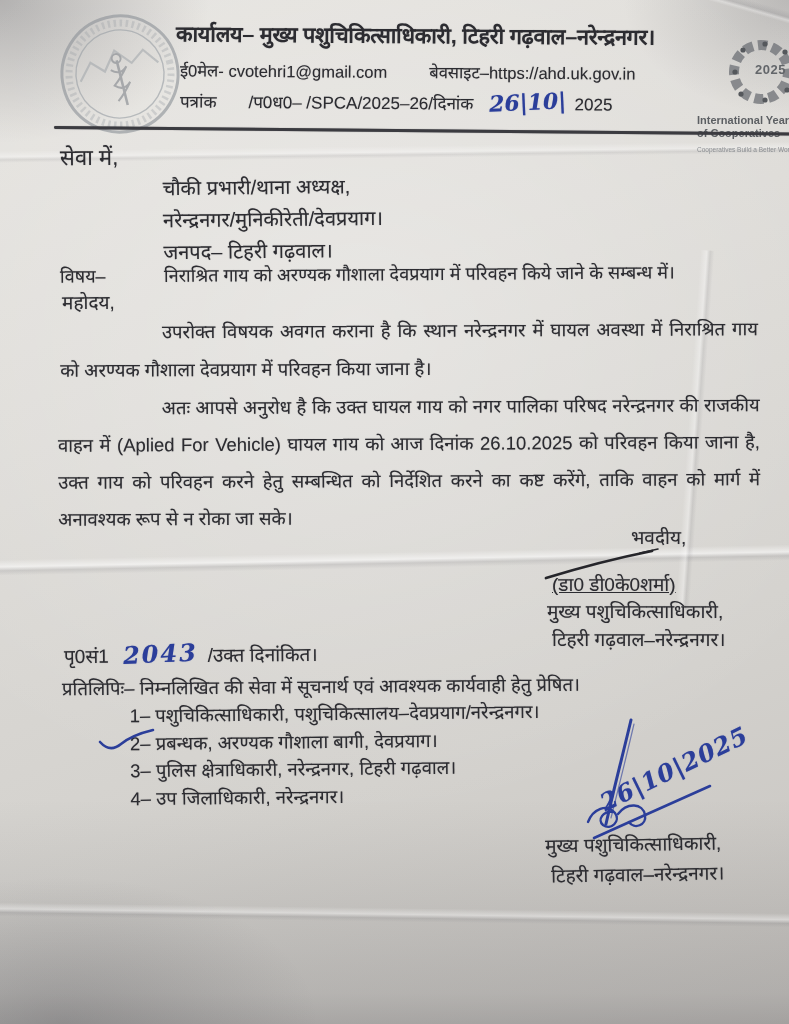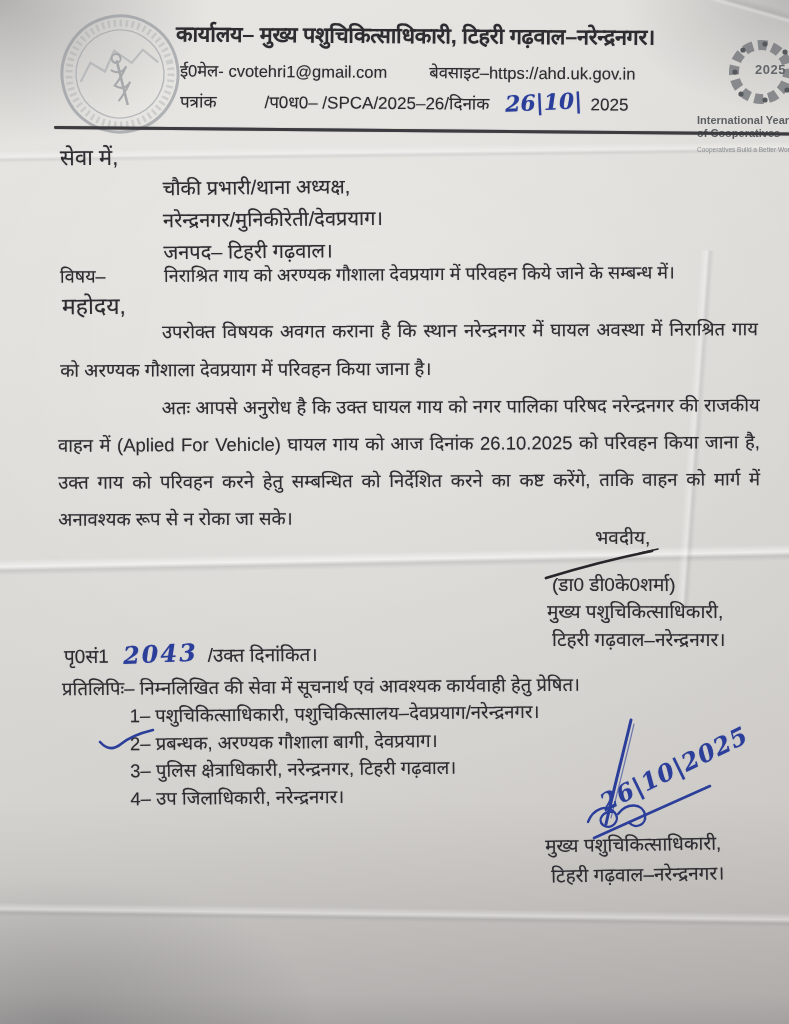--- a/index.html
+++ b/index.html
@@ -29,44 +29,44 @@
 
   .txt{position:absolute;white-space:nowrap;text-shadow:0 0 1px rgba(44,44,49,0.35);}
   .hw{font-family:"DejaVu Serif","Liberation Serif",serif;font-style:italic;font-weight:bold;
       color:#2b3e9a;text-shadow:0 0 1px rgba(43,62,154,0.4);}
 
   
   #seal{position:absolute;left:56px;top:10px;width:128px;height:128px;opacity:0.62;transform:rotate(-14deg);}
   #hdr-title{left:176px;top:20px;font-size:21.5px;font-weight:bold;letter-spacing:-0.2px;transform:rotate(0.4deg);}
   #hdr-line2{left:180px;top:60px;font-size:16.5px;display:flex;gap:42px;transform:rotate(0.4deg);}
   #hdr-line3{left:180px;top:88px;font-size:17px;display:flex;align-items:baseline;transform:rotate(0.4deg);}
-  #hdr-line3 .ref-label{margin-right:48px;}
+  #hdr-line3 .ref-label{margin-right:32px;}
   #hdr-date{font-size:22px;margin:0 8px 0 16px;transform:rotate(-3deg);display:inline-block;}
   #coop{position:absolute;left:697px;top:36px;width:120px;}
   #coop svg{display:block;margin-left:16px;}
   #coop-year{position:absolute;left:58px;top:26px;font-size:13px;font-weight:bold;color:#63666a;letter-spacing:0.5px;}
   .coop-t{font-size:11px;font-weight:bold;color:#5c5f63;line-height:13px;white-space:nowrap;}
   .coop-tag{font-size:6.5px;color:#8b8e92;white-space:nowrap;margin-top:6px;filter:blur(0.4px);}
   #rule{position:absolute;left:54px;top:126px;width:742px;height:2.6px;background:#3b3b40;
         transform:rotate(0.5deg);transform-origin:left center;border-radius:2px;box-shadow:0 0 1px rgba(59,59,64,0.6);}
 
   
   #seva{left:60px;top:141px;font-size:22px;transform:rotate(-0.5deg);}
   #addr{left:163px;top:171px;font-size:20px;line-height:32px;transform:rotate(-0.6deg);}
   #subject{left:60px;top:261px;font-size:18px;display:flex;transform:rotate(-0.4deg);width:760px;}
   #subject .s-label{width:104px;flex:none;}
-  #mahoday{left:62px;top:289px;font-size:23px;transform:rotate(-0.5deg);}
+  #mahoday{left:62px;top:289px;font-size:19px;transform:rotate(-0.5deg);}
   .para{position:absolute;font-size:18.5px;text-align:justify;white-space:normal;
         text-shadow:0 0 1px rgba(44,44,49,0.35);}
   #para1{left:60px;top:312px;width:698px;text-indent:102px;line-height:38px;transform:rotate(-0.3deg);}
   #para2{left:58px;top:388px;width:702px;text-indent:104px;line-height:37px;transform:rotate(-0.3deg);}
 
   
-  #bhavdiya{left:595px;top:524px;font-size:19px;}
-  #sig-name{left:552px;top:571px;font-size:19px;}
+  #bhavdiya{left:631px;top:524px;font-size:19px;}
+  #sig-name{left:552px;top:571px;font-size:19px;text-decoration:underline;}
   #sig-desig{left:547px;top:598px;font-size:19px;}
   #sig-office{left:552px;top:626px;font-size:19px;}
 
   
   #refline{left:64px;top:639px;font-size:19px;display:flex;align-items:baseline;transform:rotate(-0.5deg);}
   #ref-num{font-size:24px;letter-spacing:2px;margin:0 10px 0 14px;transform:rotate(-2deg);display:inline-block;}
   #copyline{left:62px;top:673px;font-size:18.5px;transform:rotate(-0.5deg);}
   #items{left:130px;top:700px;font-size:18.5px;line-height:27.5px;transform:rotate(-0.6deg);}
 
   

